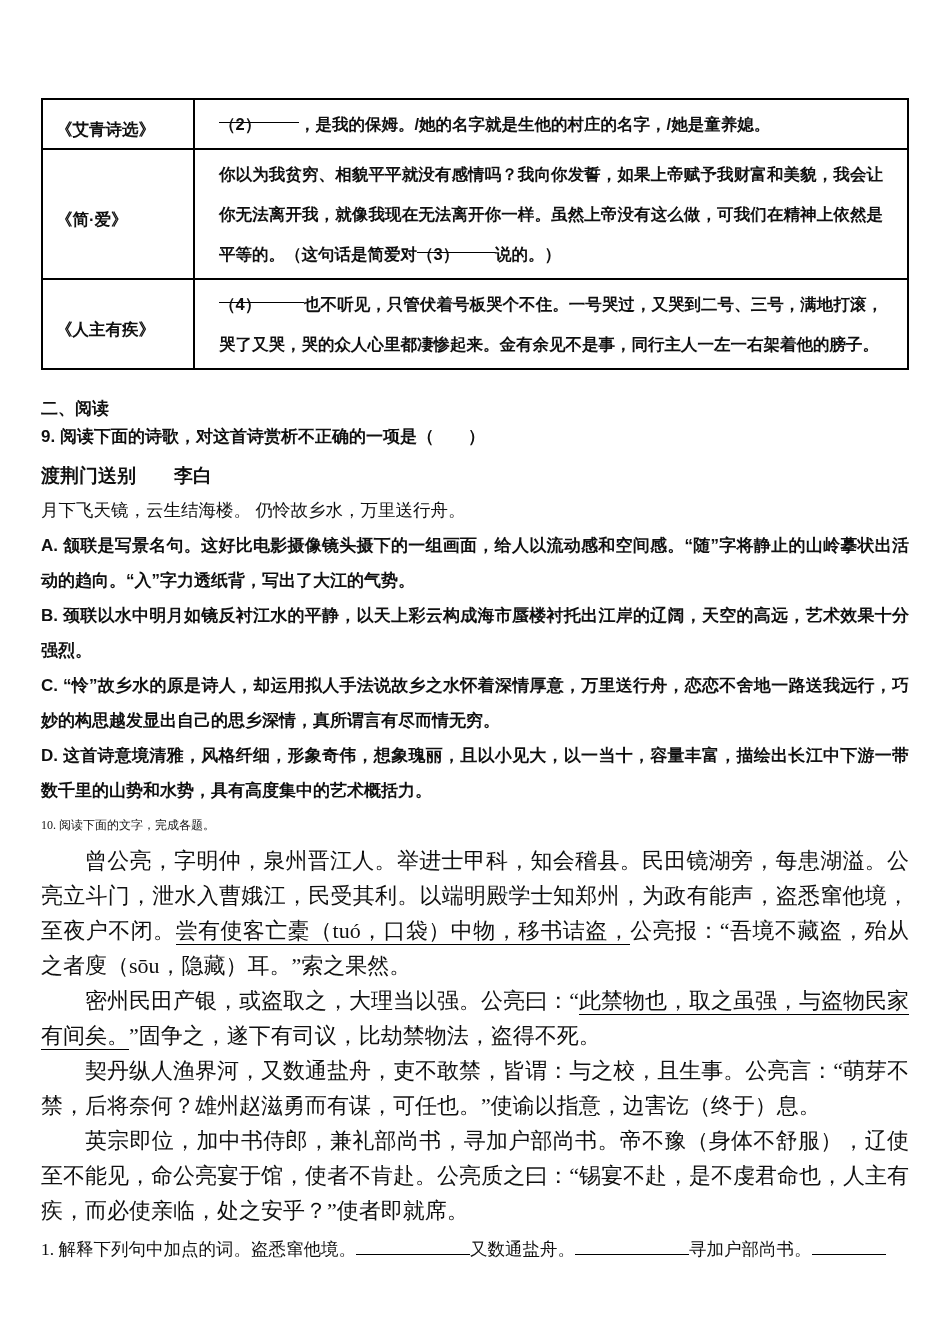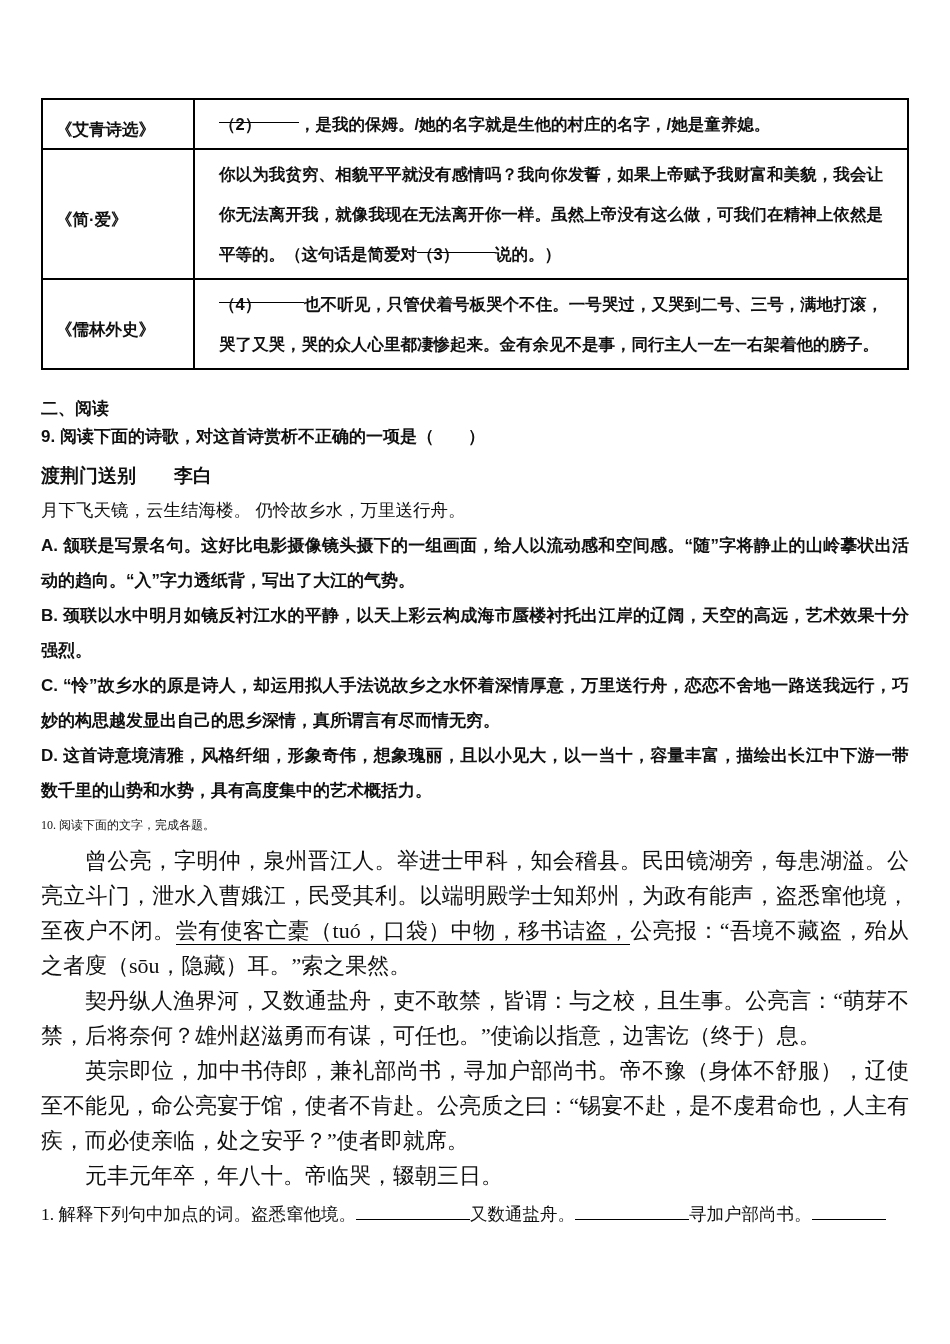--- a/index.html
+++ b/index.html
@@ -73,38 +73,38 @@
     <tbody>
       <tr class="r1">
         <td class="book">《艾青诗选》</td>
         <td class="excerpt"><span class="u blank" style="width: 80px;">（2）</span><span>，是我的保姆。/她的名字就是生他的村庄的名字，/她是童养媳。</span></td>
       </tr>
       <tr class="r2">
         <td class="book">《简·爱》</td>
         <td class="excerpt"><span>你以为我贫穷、相貌平平就没有感情吗？我向你发誓，如果上帝赋予我财富和美貌，我会让你无法离开我，就像我现在无法离开你一样。虽然上帝没有这么做，可我们在精神上依然是平等的。（这句话是简爱对</span><span class="u blank" style="width: 78px;">（3）</span><span>说的。）</span></td>
       </tr>
       <tr class="r3">
-        <td class="book">《儒林外史》</td>
+        <td class="book">《人主有疾》</td>
         <td class="excerpt"><span class="u blank" style="width: 85px;">（4）</span><span>也不听见，只管伏着号板哭个不住。一号哭过，又哭到二号、三号，满地打滚，哭了又哭，哭的众人心里都凄惨起来。金有余见不是事，同行主人一左一右架着他的膀子。</span></td>
       </tr>
     </tbody>
   </table>
 
   <div class="sec-heading">二、阅读</div>
 
   <div class="q9-stem">9. 阅读下面的诗歌，对这首诗赏析不正确的一项是（　　）</div>
   <div class="poem-title">渡荆门送别　　李白</div>
   <div class="poem-line">月下飞天镜，云生结海楼。 仍怜故乡水，万里送行舟。</div>
 
   <div class="option">A. 颔联是写景名句。这好比电影摄像镜头摄下的一组画面，给人以流动感和空间感。“随”字将静止的山岭摹状出活动的趋向。“入”字力透纸背，写出了大江的气势。</div>
   <div class="option">B. 颈联以水中明月如镜反衬江水的平静，以天上彩云构成海市蜃楼衬托出江岸的辽阔，天空的高远，艺术效果十分强烈。</div>
   <div class="option">C. “怜”故乡水的原是诗人，却运用拟人手法说故乡之水怀着深情厚意，万里送行舟，恋恋不舍地一路送我远行，巧妙的构思越发显出自己的思乡深情，真所谓言有尽而情无穷。</div>
   <div class="option">D. 这首诗意境清雅，风格纤细，形象奇伟，想象瑰丽，且以小见大，以一当十，容量丰富，描绘出长江中下游一带数千里的山势和水势，具有高度集中的艺术概括力。</div>
 
   <div class="q10-stem">10. 阅读下面的文字，完成各题。</div>
   <div class="para"><span>曾公亮，字明仲，泉州晋江人。举进士甲科，知会稽县。民田镜湖旁，每患湖溢。公亮立斗门，泄水入曹娥江，民受其利。以端明殿学士知郑州，为政有能声，盗悉窜他境，至夜户不闭。</span><span class="u">尝有使客亡橐（tuó，口袋）中物，移书诘盗，</span><span>公亮报：“吾境不藏盗，殆从之者廋（sōu，隐藏）耳。”索之果然。</span></div>
+  <div class="para"><span>密州民田产银，或盗取之，大理当以强。公亮曰：“</span><span class="u">此禁物也，取之虽强，与盗物民家有间矣。</span><span>”固争之，遂下有司议，比劫禁物法，盗得不死。</span></div>
   <div class="para"><span>契丹纵人渔界河，又数通盐舟，吏不敢禁，皆谓：与之校，且生事。公亮言：“萌芽不禁，后将奈何？雄州赵滋勇而有谋，可任也。”使谕以指意，边害讫（终于）息。</span></div>
   <div class="para"><span>英宗即位，加中书侍郎，兼礼部尚书，寻加户部尚书。帝不豫（身体不舒服），辽使至不能见，命公亮宴于馆，使者不肯赴。公亮质之曰：“锡宴不赴，是不虔君命也，人主有疾，而必使亲临，处之安乎？”使者即就席。</span></div>
-  <div class="para"><span>元丰元年卒，年八十。帝临哭，辍朝三日。</span></div>
 
   <div class="subq"><span>1. 解释下列句中加点的词。盗悉窜他境。</span><span class="u blank" style="width: 114px;"></span><span>又数通盐舟。</span><span class="u blank" style="width: 114px;"></span><span>寻加户部尚书。</span><span class="u blank" style="width: 74px;"></span></div>
 
 </div>
 
 </body></html>

